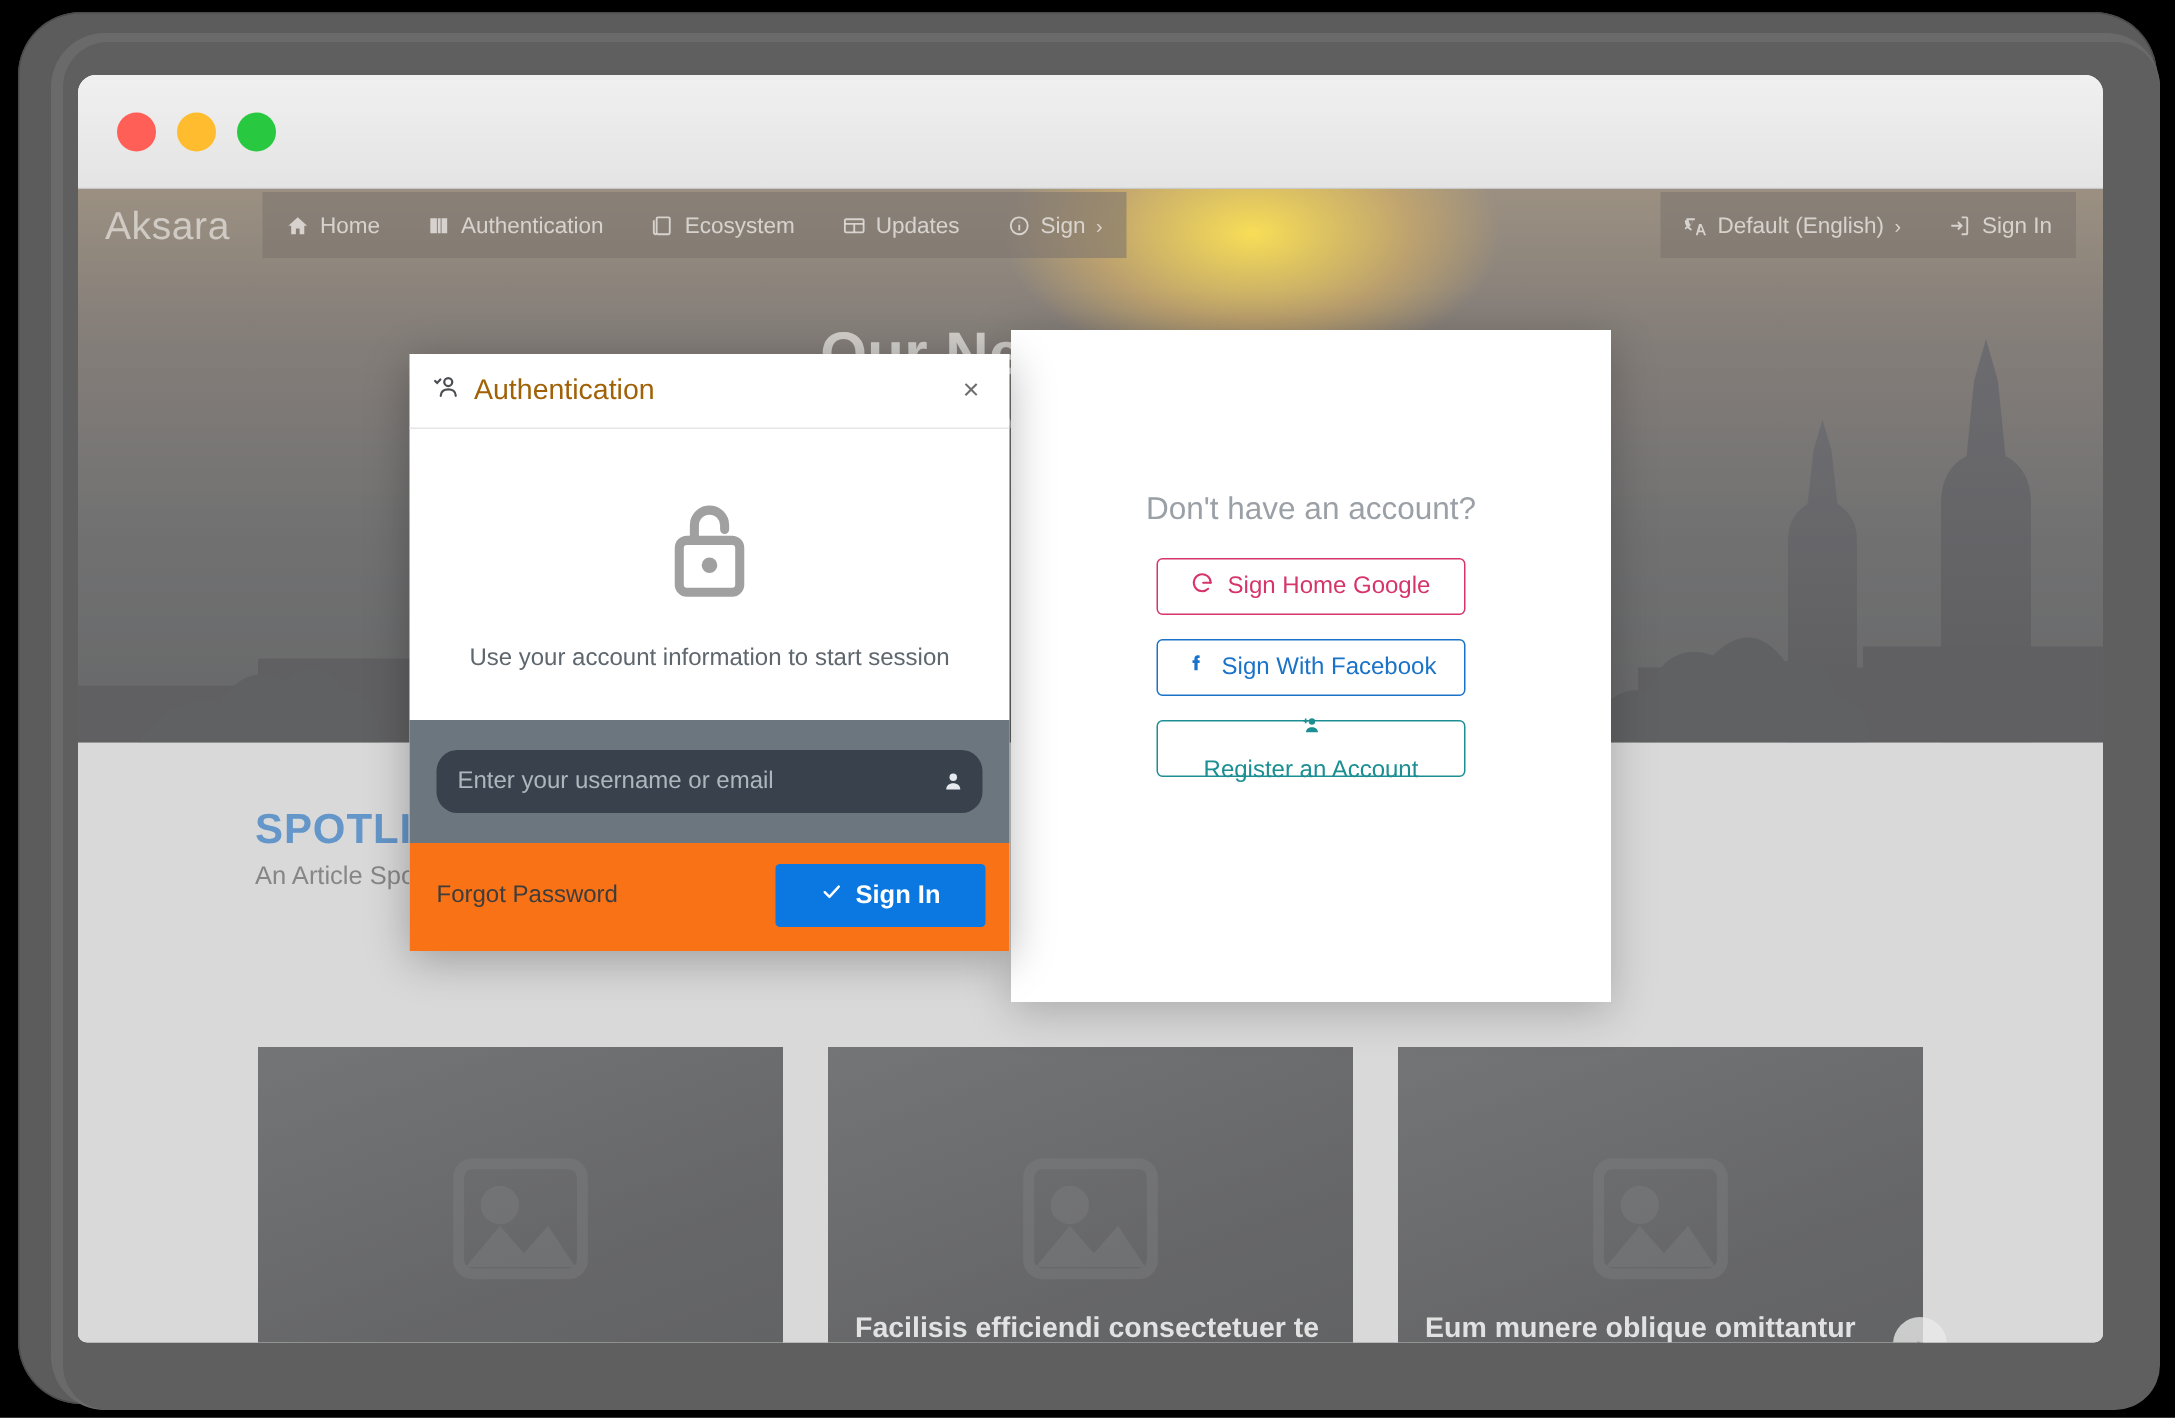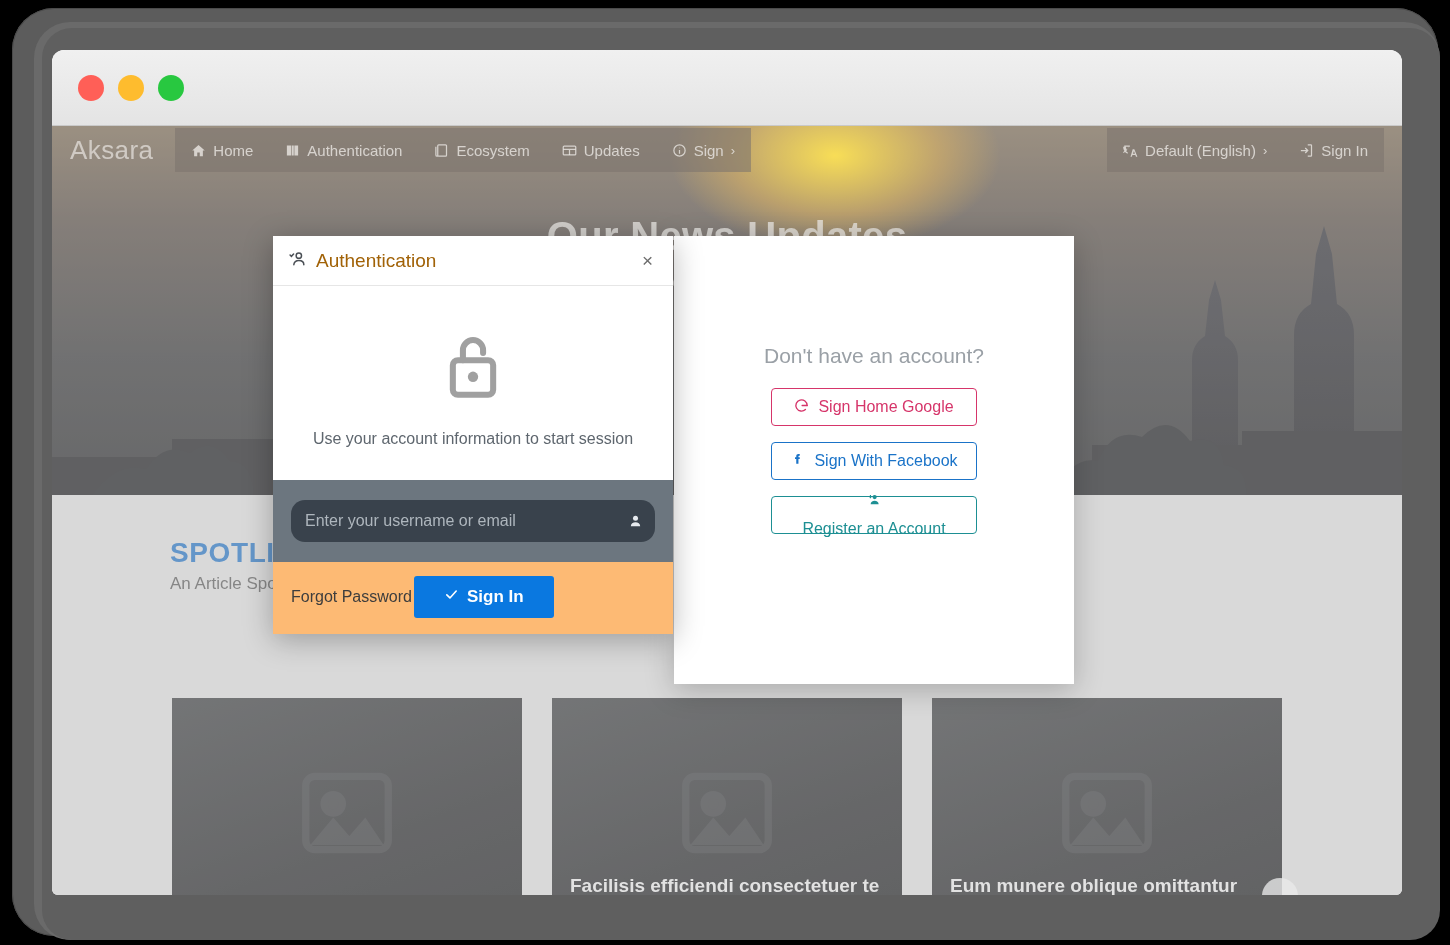--- a/index.html
+++ b/index.html
@@ -202,38 +202,38 @@
     padding: 0 40px 0 14px;
   }
   .field input::placeholder { color: #aeb6bd; }
   .field-icon {
     position: absolute; right: 12px; top: 50%;
     transform: translateY(-50%);
     color: #e6eaee;
     display: flex;
   }
   #modal-footer {
-    display: flex; align-items: center; 
+    display: flex; align-items: center; justify-content: space-between;
     padding: 14px 16px 16px;
-    background: #fdba74;
+    background: #f97316;
   }
   #forgot-password { font-size: 16px; color: #3d3d3d; padding: 4px 2px; }
   #signin-button {
     display: flex; align-items: center; gap: 8px;
     background: #0a78e0; color: #fff;
     border: 0; border-radius: 3px;
     font-family: "Liberation Sans", sans-serif;
     font-size: 17px; font-weight: bold;
     padding: 11px 30px;
   }
 
   
   #side-panel {
     position: absolute; z-index: 29;
-    left: 674px; top: 236px;
+    left: 674px; top: 220px;
     width: 400px; height: 448px;
     background: #fff;
     box-shadow: 0 6px 28px rgba(0,0,0,.22);
     display: flex; flex-direction: column;
     align-items: center; justify-content: center;
     padding-bottom: 42px;
   }
   #side-title {
     font-size: 21px; color: #9aa0a6; margin-bottom: 20px;
   }

